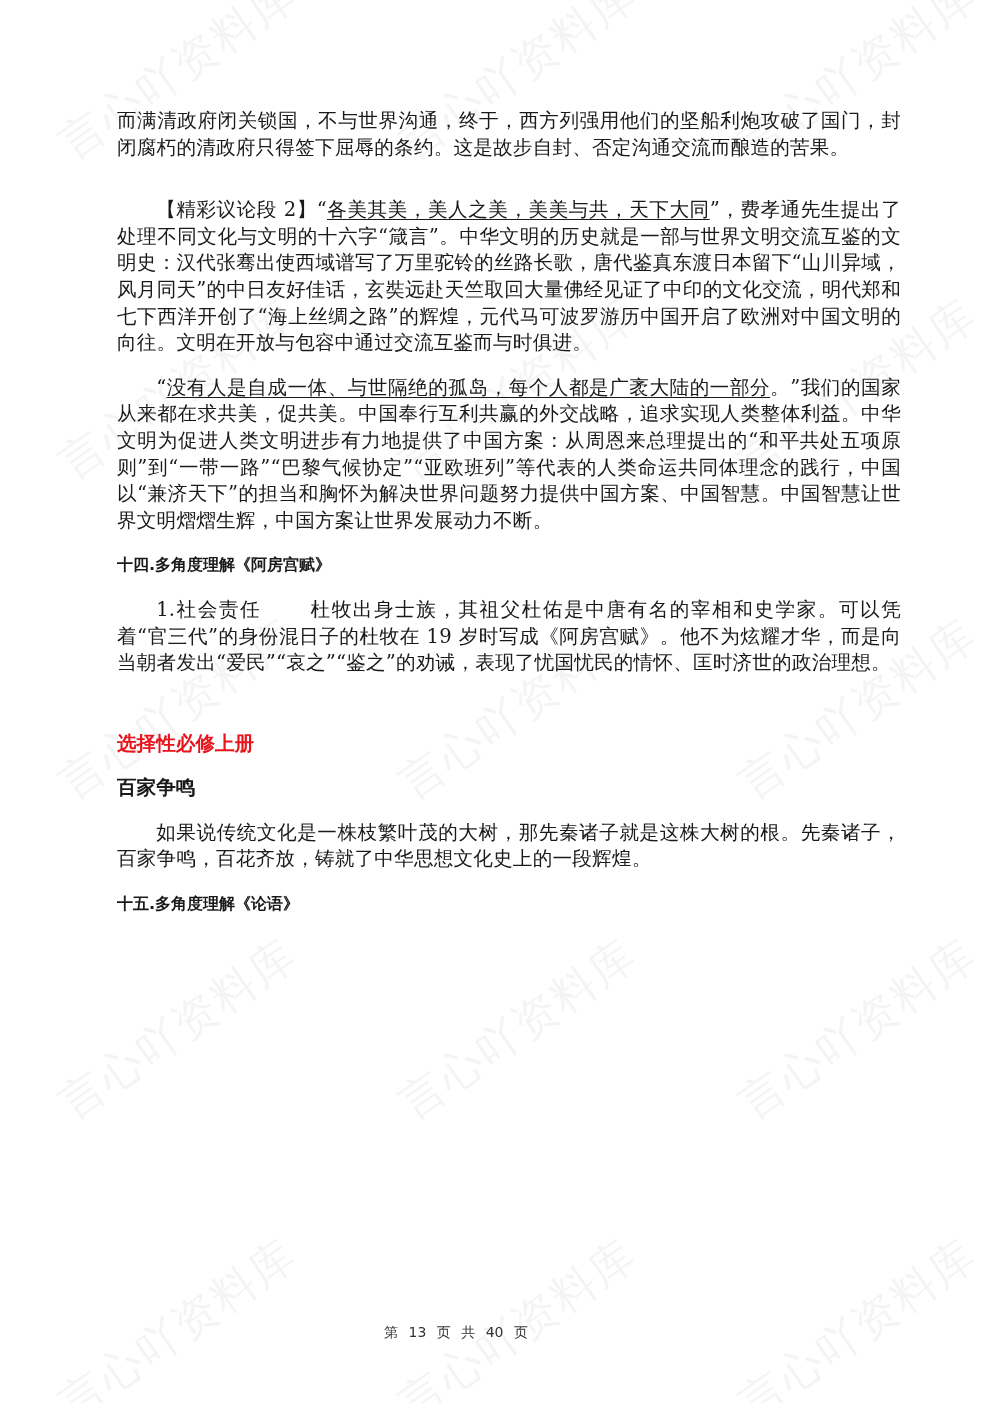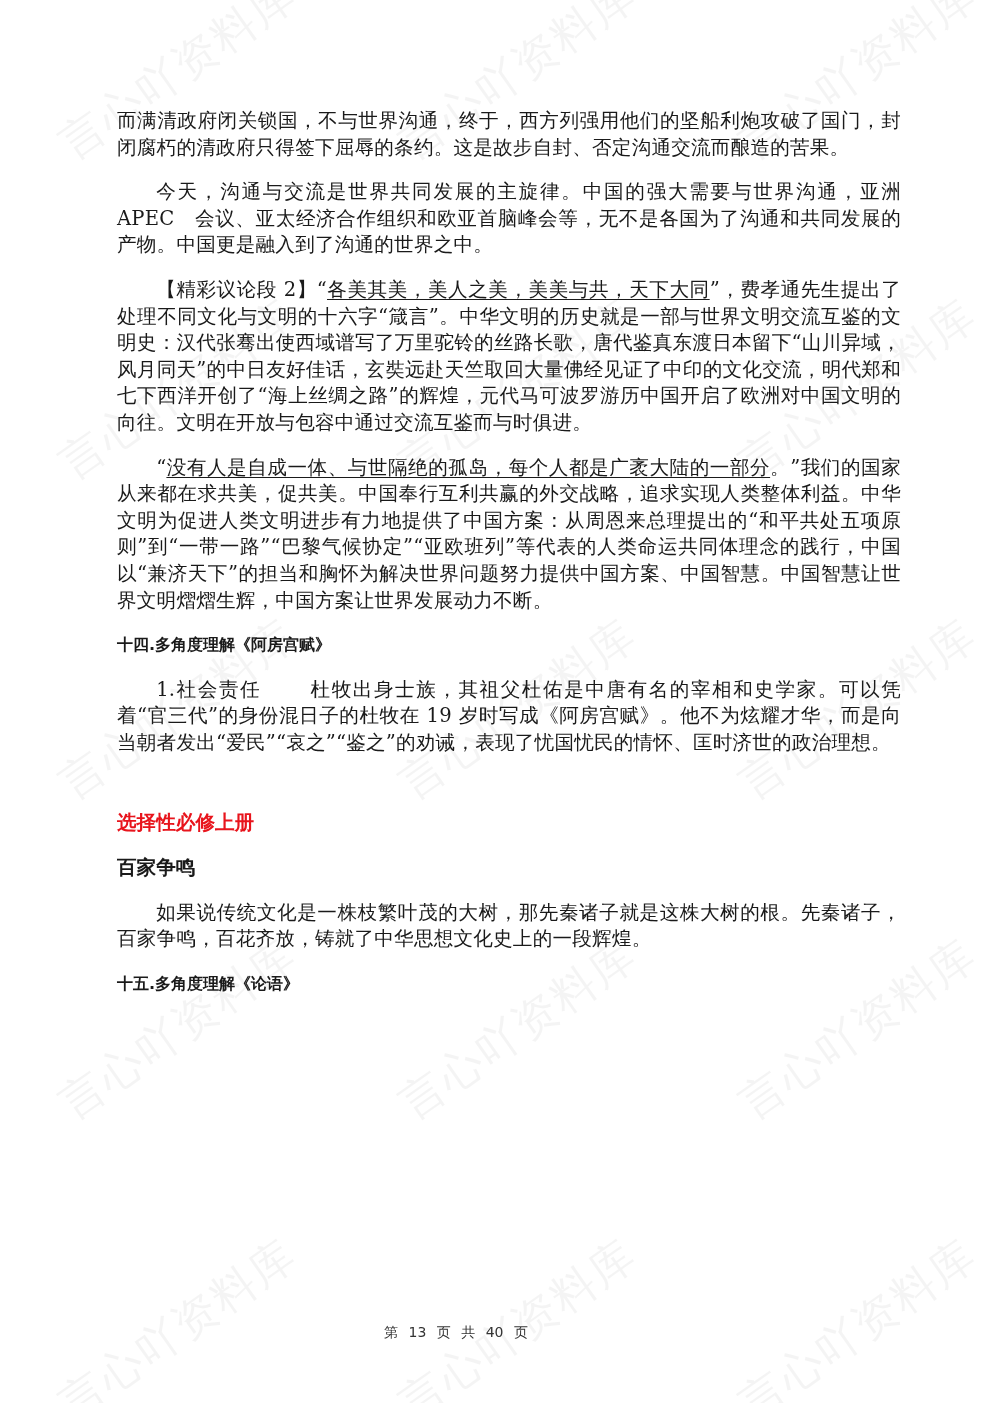--- a/index.html
+++ b/index.html
@@ -96,21 +96,20 @@
   <div class="wm" style="left:40px; top:1300px;">言心吖资料库</div>
   <div class="wm" style="left:380px; top:1300px;">言心吖资料库</div>
   <div class="wm" style="left:720px; top:1300px;">言心吖资料库</div>
 </div>
 
 <main class="page">
 
   <p>而满清政府闭关锁国，不与世界沟通，终于，西方列强用他们的坚船利炮攻破了国门，封闭腐朽的清政府只得签下屈辱的条约。这是故步自封、否定沟通交流而酿造的苦果。</p>
   <div class="gap"></div>
 
-  <p class="indent">今天，沟通与交流是世界共同发展的主旋律。中国的强大需要与世界沟通，亚洲 APEC　会议、亚太经济合作组织和欧亚首脑峰会等，无不是各国为了沟通和共同发展的产物。中国更是融入到了沟通的世界之中。</p>
   <div class="gap"></div>
 
   <p class="indent"><span>【精彩议论段 2】</span><span>“</span><span class="u">各美其美，美人之美，美美与共，天下大同</span><span>”，费孝通先生提出了处理不同文化与文明的十六字“箴言”。中华文明的历史就是一部与世界文明交流互鉴的文明史：汉代张骞出使西域谱写了万里驼铃的丝路长歌，唐代鉴真东渡日本留下“山川异域，风月同天”的中日友好佳话，玄奘远赴天竺取回大量佛经见证了中印的文化交流，明代郑和七下西洋开创了“海上丝绸之路”的辉煌，元代马可波罗游历中国开启了欧洲对中国文明的向往。文明在开放与包容中通过交流互鉴而与时俱进。</span></p>
   <div class="gap"></div>
 
   <p class="indent"><span>“</span><span class="u">没有人是自成一体、与世隔绝的孤岛，每个人都是广袤大陆的一部分</span><span>。”我们的国家从来都在求共美，促共美。中国奉行互利共赢的外交战略，追求实现人类整体利益。中华文明为促进人类文明进步有力地提供了中国方案：从周恩来总理提出的“和平共处五项原则”到“一带一路”“巴黎气候协定”“亚欧班列”等代表的人类命运共同体理念的践行，中国以“兼济天下”的担当和胸怀为解决世界问题努力提供中国方案、中国智慧。中国智慧让世界文明熠熠生辉，中国方案让世界发展动力不断。</span></p>
   <div class="gap"></div>
 
   <h2 class="heading">十四.多角度理解《阿房宫赋》</h2>
   <div class="gap"></div>

